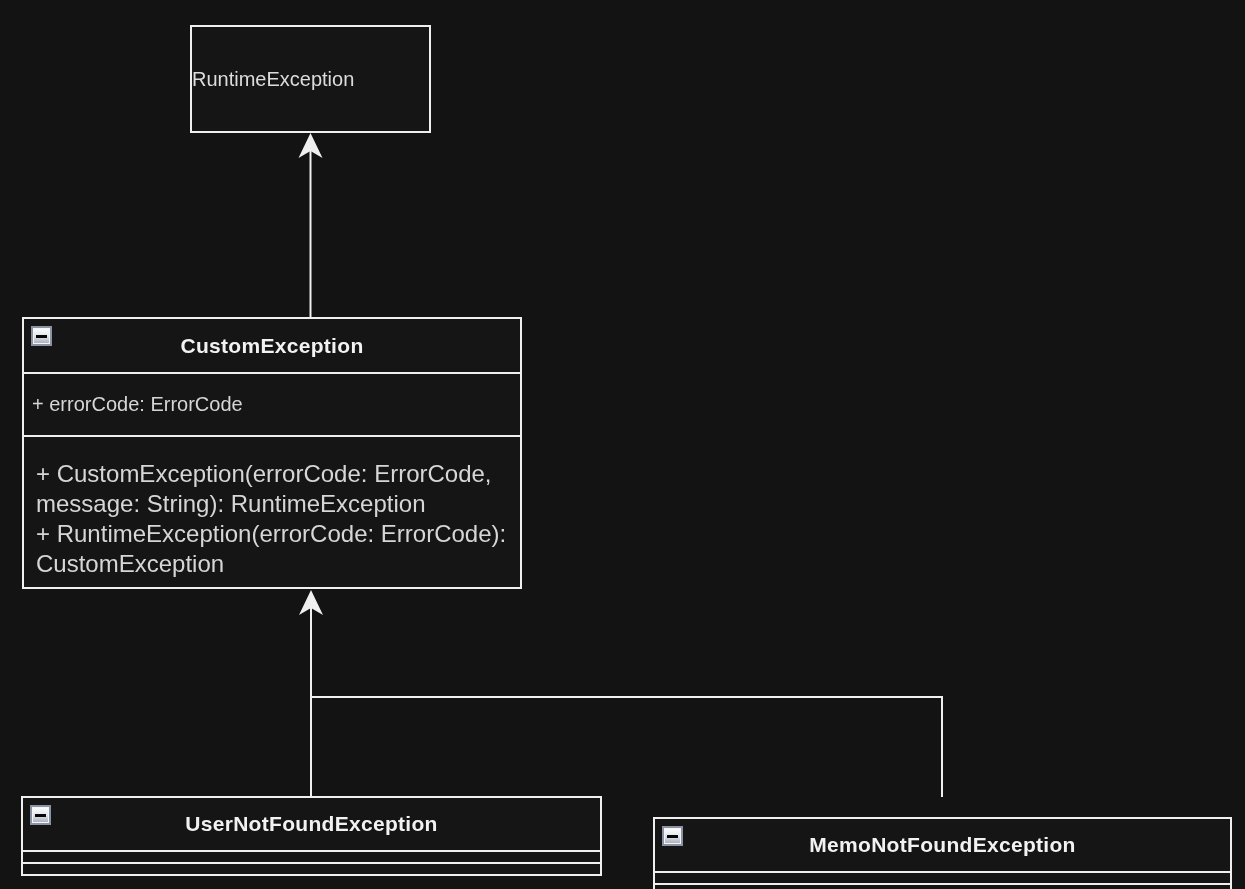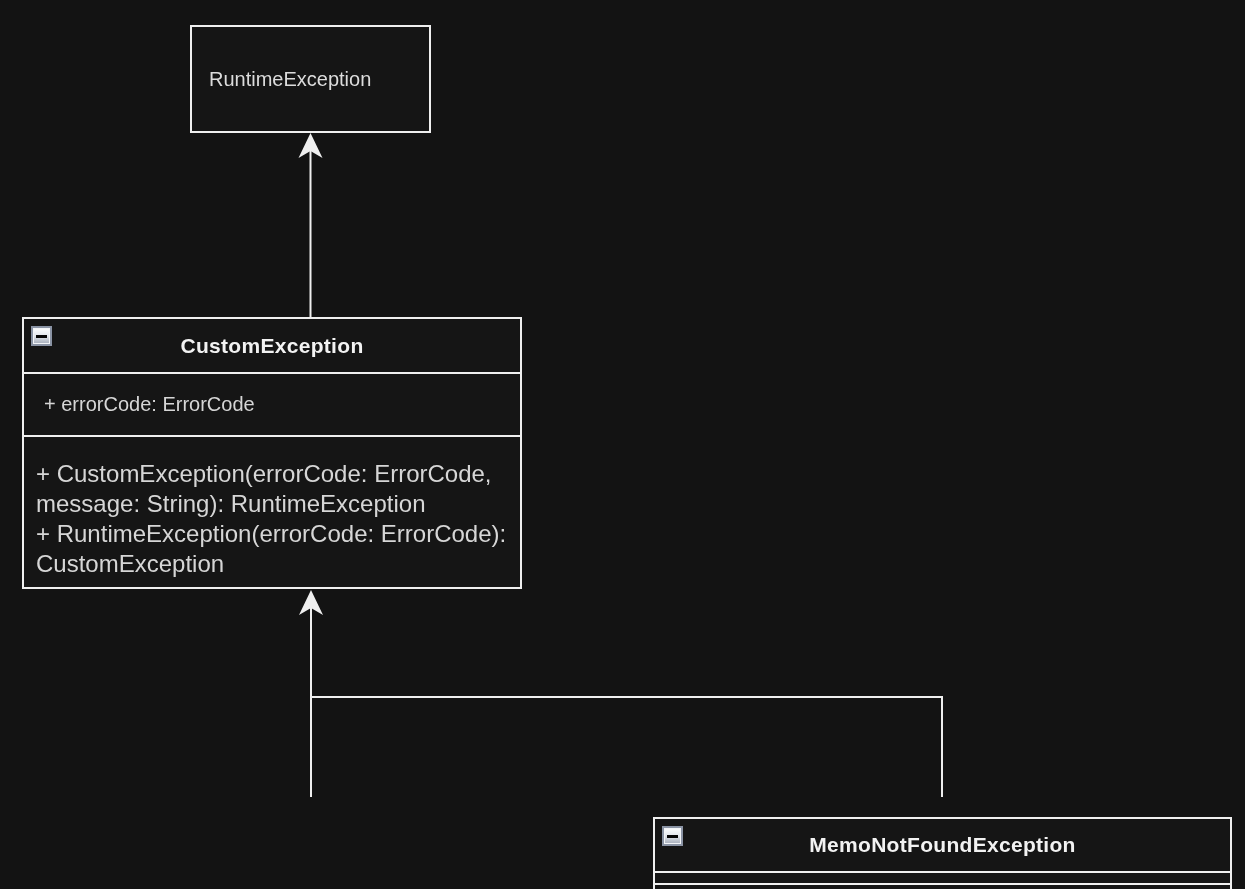--- a/index.html
+++ b/index.html
@@ -27,21 +27,21 @@
     position: absolute;
     box-sizing: border-box;
     border: 2px solid #efefef;
     background: #151515;
     color: #d6d6d6;
     display: flex;
     flex-direction: column;
   }
   .uml-box.simple {
     justify-content: center;
-    padding-left: 17px;
+    padding-left: 0;
     font-size: 20px;
     color: #dcdcdc;
   }
   .uml-header {
     position: relative;
     display: flex;
     align-items: center;
     justify-content: center;
     flex: 0 0 auto;
   }
@@ -68,21 +68,21 @@
   }
   .minus-glyph {
     width: 11px;
     height: 3px;
     background: #060606;
   }
   .uml-attrs {
     border-top: 2px solid #efefef;
     display: flex;
     align-items: center;
-    padding: 0 20px;
+    padding: 0 8px;
     font-size: 20px;
     flex: 0 0 auto;
     box-sizing: border-box;
   }
   .uml-methods {
     border-top: 2px solid #efefef;
     padding: 22px 12px 0 12px;
     font-size: 24px;
     line-height: 30px;
     flex: 1 1 auto;
@@ -130,20 +130,30 @@
       <div class="uml-line">+ errorCode: ErrorCode</div>
     </div>
     <div class="uml-methods">
       <div class="uml-line">+ CustomException(errorCode: ErrorCode,</div>
       <div class="uml-line">message: String): RuntimeException</div>
       <div class="uml-line">+ RuntimeException(errorCode: ErrorCode):</div>
       <div class="uml-line">CustomException</div>
     </div>
   </div>
 
+  <div class="uml-box" style="left:21px; top:796px; width:581px; height:80px;">
+    <div class="uml-header" style="height:52px;">
+      <span class="collapse-btn">
+        <span class="minus-glyph"></span>
+      </span>
+      <span class="uml-title">UserNotFoundException</span>
+    </div>
+    <div class="uml-empty-compartment" style="height:10px;"></div>
+    <div class="uml-empty-compartment" style="flex:1;"></div>
+  </div>
 
   <div class="uml-box" style="left:653px; top:796px; width:579px; height:80px;margin-top:21px;">
     <div class="uml-header" style="height:52px;">
       <span class="collapse-btn">
         <span class="minus-glyph"></span>
       </span>
       <span class="uml-title">MemoNotFoundException</span>
     </div>
     <div class="uml-empty-compartment" style="height:10px;"></div>
     <div class="uml-empty-compartment" style="flex:1;"></div>

